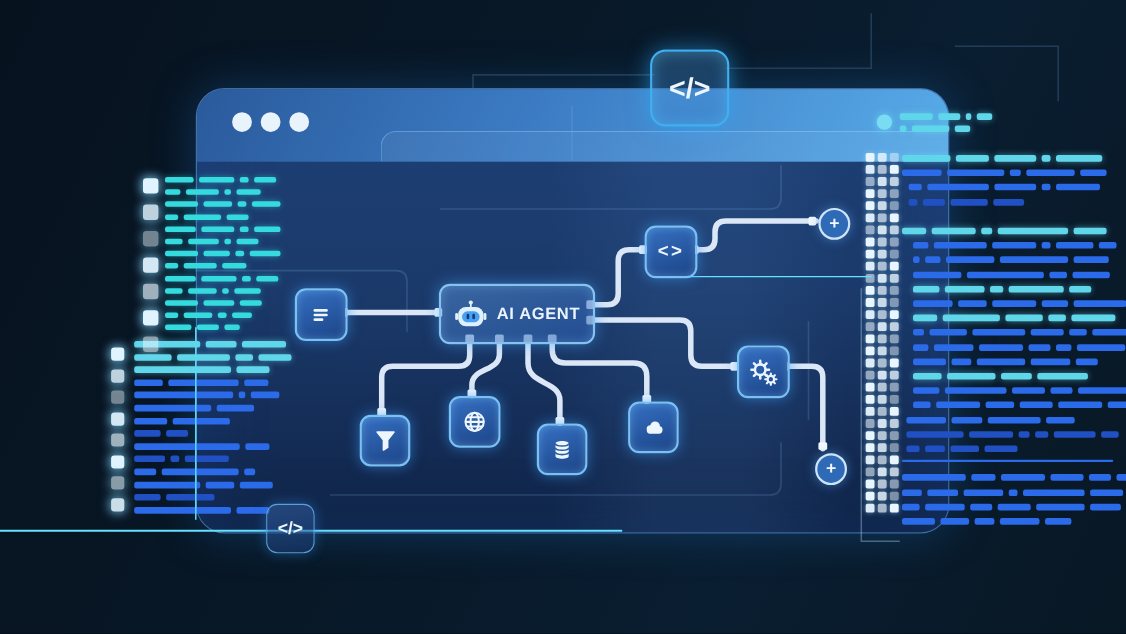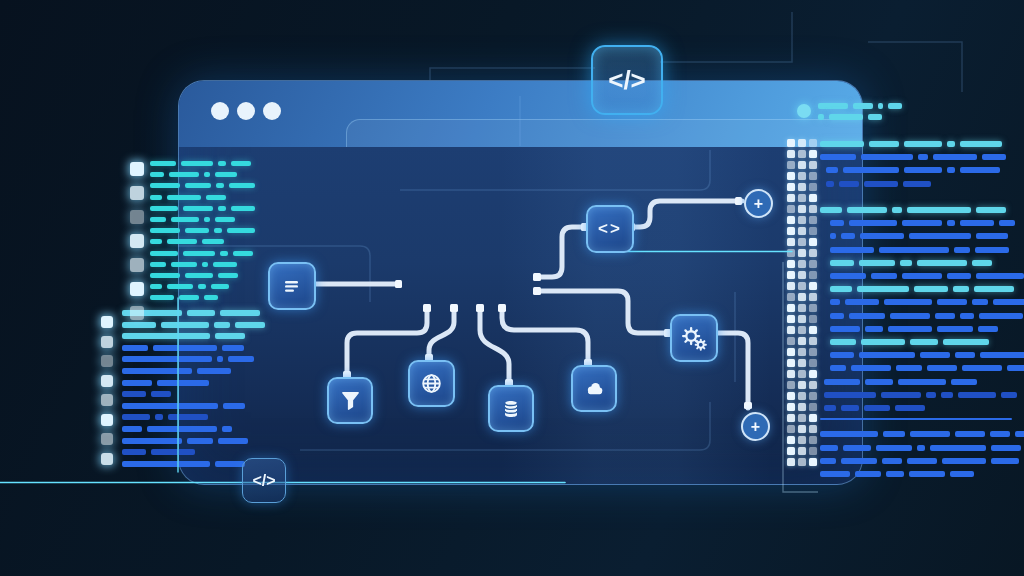--- a/index.html
+++ b/index.html
@@ -567,20 +567,33 @@
         <rect x="710" y="329" width="7" height="8" rx="1.5"></rect>
       <rect x="343" y="371" width="8" height="7" rx="1.5"></rect>
         <rect x="425" y="354" width="8" height="7" rx="1.5"></rect>
       <rect x="505" y="379" width="8" height="7" rx="1.5"></rect>
         <rect x="584" y="359" width="8" height="7" rx="1.5"></rect>
       <rect x="735" y="197" width="7" height="8" rx="1.5"></rect>
         <rect x="744" y="402" width="8" height="7" rx="1.5"></rect>
     </g>
   </svg>
 
+  <div class="agent">
+    <svg width="30" height="28" viewBox="0 0 30 28">
+      <circle cx="15" cy="3" r="1.9" fill="#dff0fd"></circle>
+        <rect x="14.2" y="4.4" width="1.6" height="2.8" fill="#dff0fd"></rect>
+      <rect x="3.5" y="7" width="23" height="17.5" rx="7" fill="#dff0fd"></rect>
+      <rect x="0.8" y="12.5" width="2.6" height="6.5" rx="1.3" fill="#dff0fd"></rect>
+      <rect x="26.6" y="12.5" width="2.6" height="6.5" rx="1.3" fill="#dff0fd"></rect>
+      <rect x="7" y="11" width="16" height="10" rx="5" fill="#49a0f2"></rect>
+      <rect x="11.2" y="13.2" width="2.4" height="5" rx="1.2" fill="#123c74"></rect>
+      <rect x="16.4" y="13.2" width="2.4" height="5" rx="1.2" fill="#123c74"></rect>
+    </svg>
+    <span class="label">AI AGENT</span>
+  </div>
 
   <div class="node" style="left:268px;top:262px;width:44px;height:44px">
     <svg width="24" height="24" viewBox="0 0 24 24">
       <g fill="#eef6fd">
           <rect x="5" y="7" width="13" height="2.4" rx="1.2"></rect>
           <rect x="5" y="11.2" width="13" height="2.4" rx="1.2"></rect>
           <rect x="5" y="15.4" width="9" height="2.4" rx="1.2"></rect>
         </g>
     </svg>
   </div>

